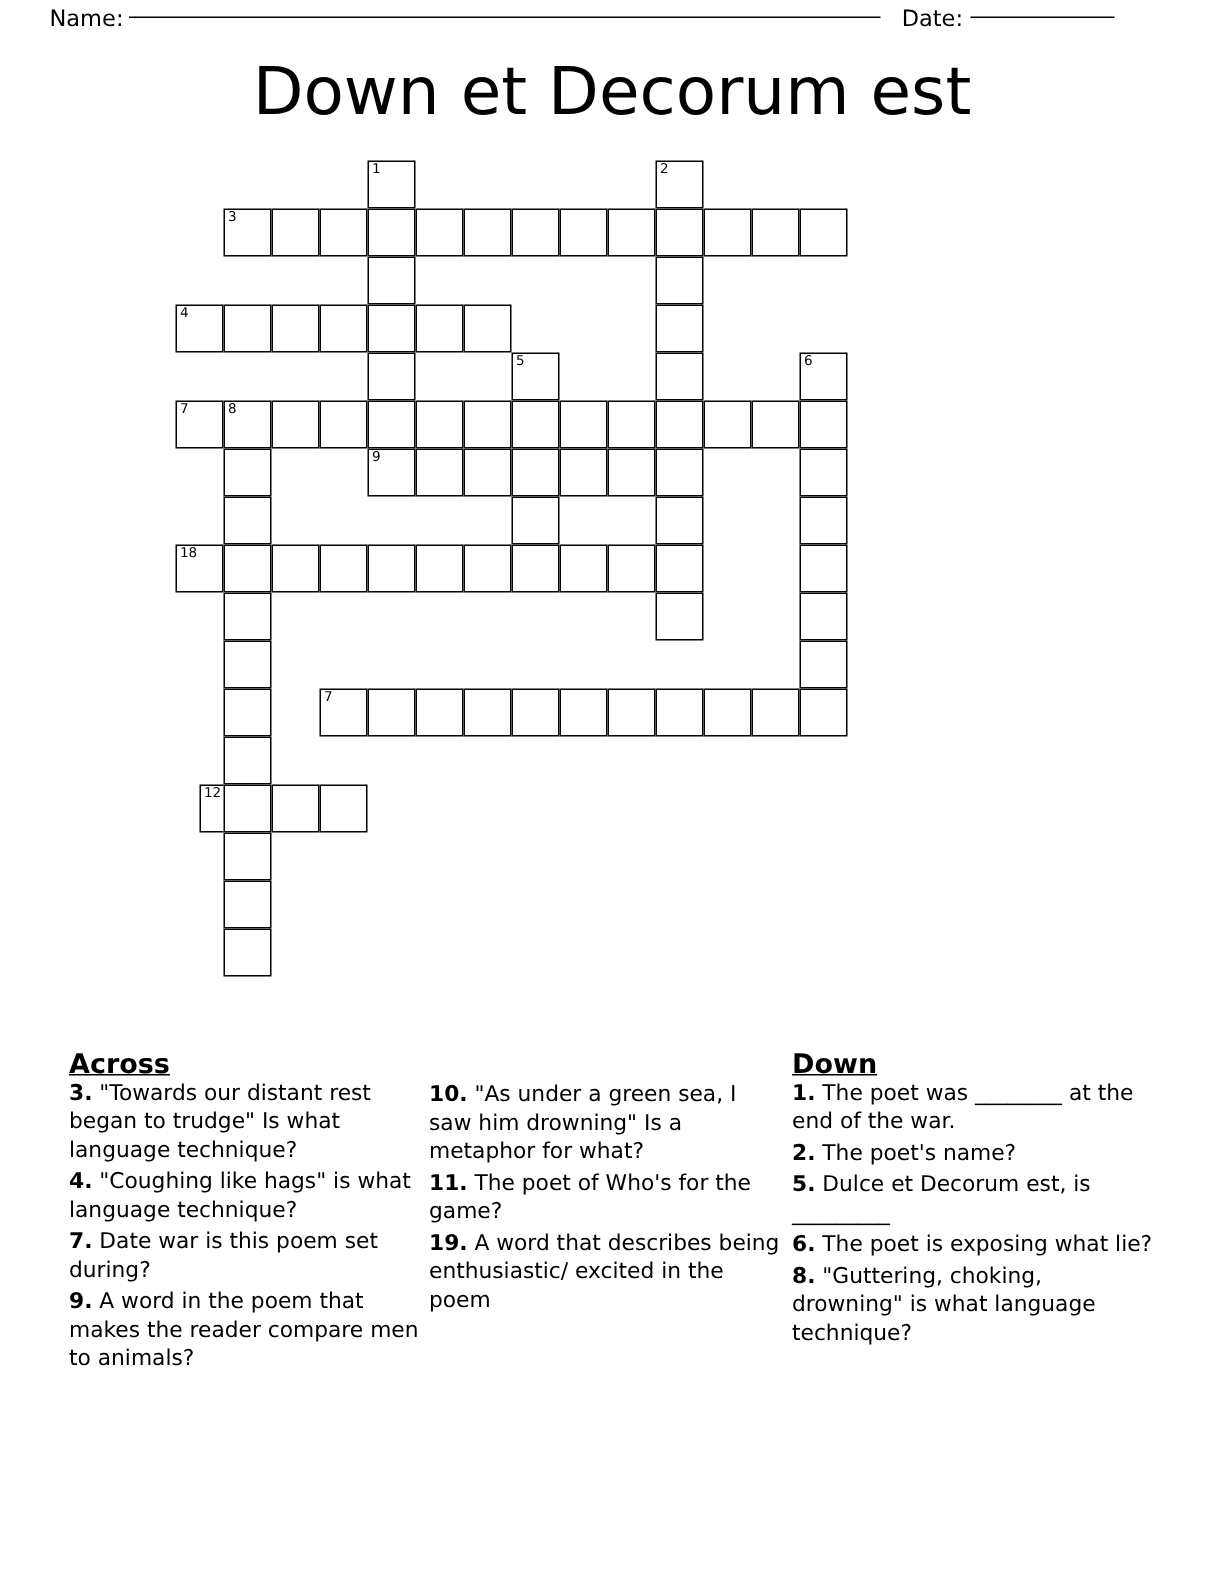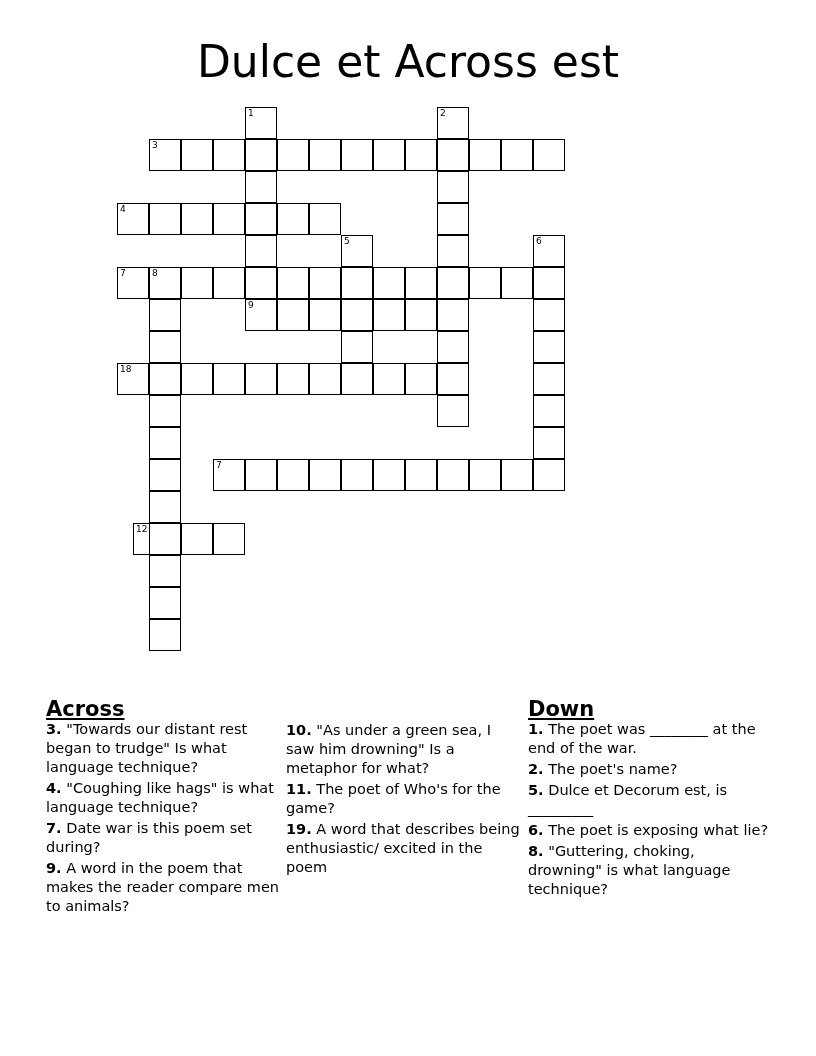--- a/index.html
+++ b/index.html
@@ -99,37 +99,43 @@
     font-size: 14.5px;
     line-height: 19px;
   }
   .col-a { left: 0px;   width: 240px; }
   .col-b { left: 240px; width: 236px; }
   .col-c { left: 482px; width: 244px; }
 
   .section-head {
     font-weight: bold;
     text-decoration: underline;
-    font-size: 21px;
+    font-size: 18px;
     margin-bottom: 1px;
     display: block;
   }
   .clue {
     margin-bottom: 2px;
   }
   .clue .cnum { font-weight: bold; }
   .spacer-head { height: 21px; }
 </style>
 </head>
 <body>
 
 <div class="page">
 
-
-  <div class="title">Dulce et Across est</div>
+  <div class="header-row">
+    <span class="header-name-label">Name:</span>
+    <span class="header-rule"></span>
+    <span class="header-date-label">Date:</span>
+    <span class="header-date-rule"></span>
+  </div>
+
+  <div class="title">Down et Decorum est</div>
 
   <div class="grid-wrap" id="grid">
       <div class="cell" style="left: 128px; top: 0px;">
         <span class="num">1</span>
       </div>
       <div class="cell" style="left: 320px; top: 0px;">
         <span class="num">2</span>
       </div>
       <div class="cell" style="left: 32px; top: 32px;">
         <span class="num">3</span>

